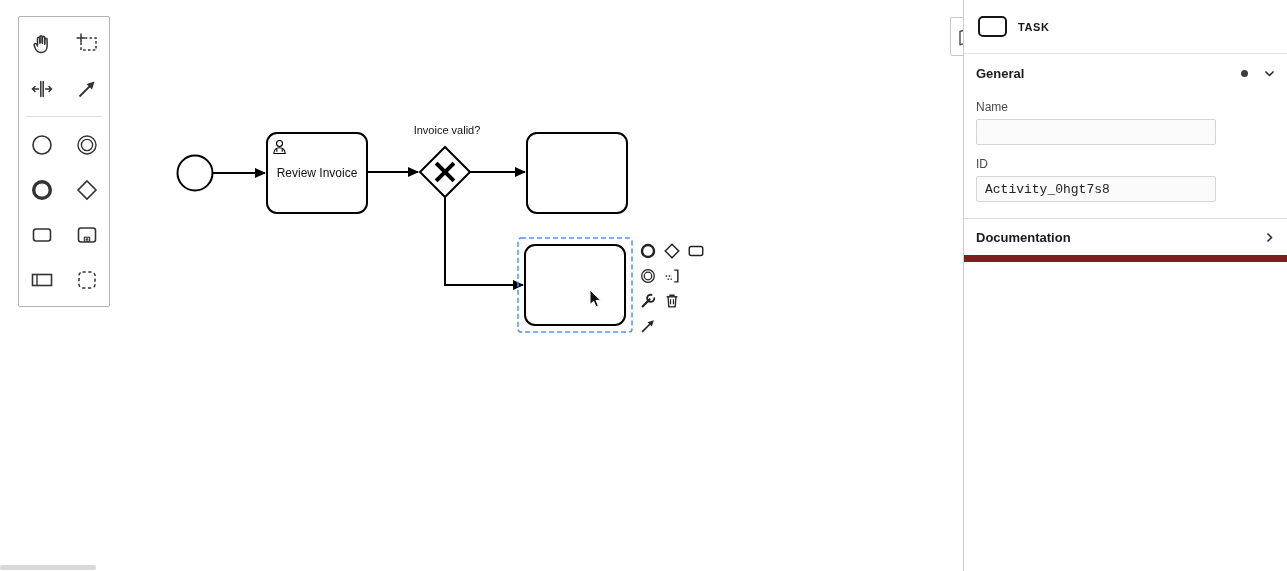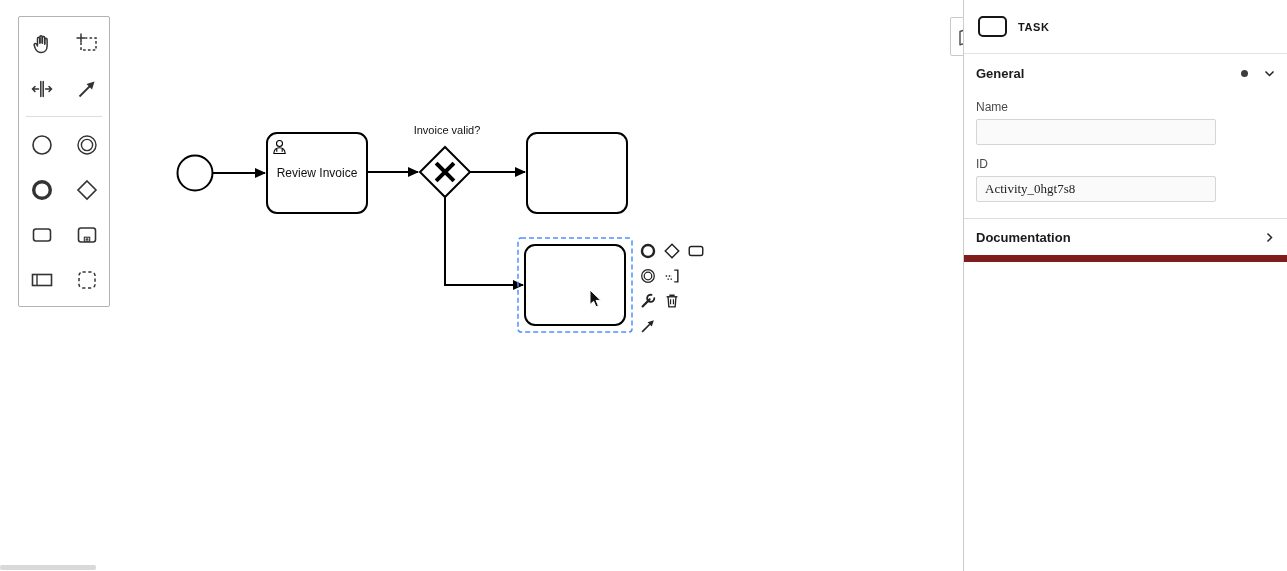--- a/index.html
+++ b/index.html
@@ -45,21 +45,21 @@
   .group-header { display:flex; align-items:center; height:38px; padding:0 12px;
                   font-size:13px; font-weight:bold; color:#1a1a1a; cursor:pointer;justify-content:space-between; }
   .group-header .spacer { flex:1; }
   .dot { width:7px; height:7px; border-radius:50%; background:#3d3d3d; margin-right:16px; }
   .chev { display:flex; align-items:center; }
 
   .group-body { padding:0 24px 16px 12px; }
   .field-label { font-size:12px; color:#4a4a4a; margin:8px 0 5px; }
   .text-input { width:240px; height:26px; border:1px solid #d5d5d5; background:#fafafa;
                 border-radius:2px; font-size:13px; padding:0 8px; color:#222;
-                font-family:Liberation Serif, serif; }
+                font-family:Liberation Mono, monospace; }
   .group { border-bottom:1px solid #ddd; }
   .doc-row { border-bottom:7px solid #7f1d1d; }
   .doc-row .group-header { height:36px; }
 
   
   .hscroll { position:absolute; left:0; bottom:1px; width:96px; height:5px;
              background:#d9d9d9; border-radius:2px; cursor:pointer; }
 </style>
 </head>
 <body>

